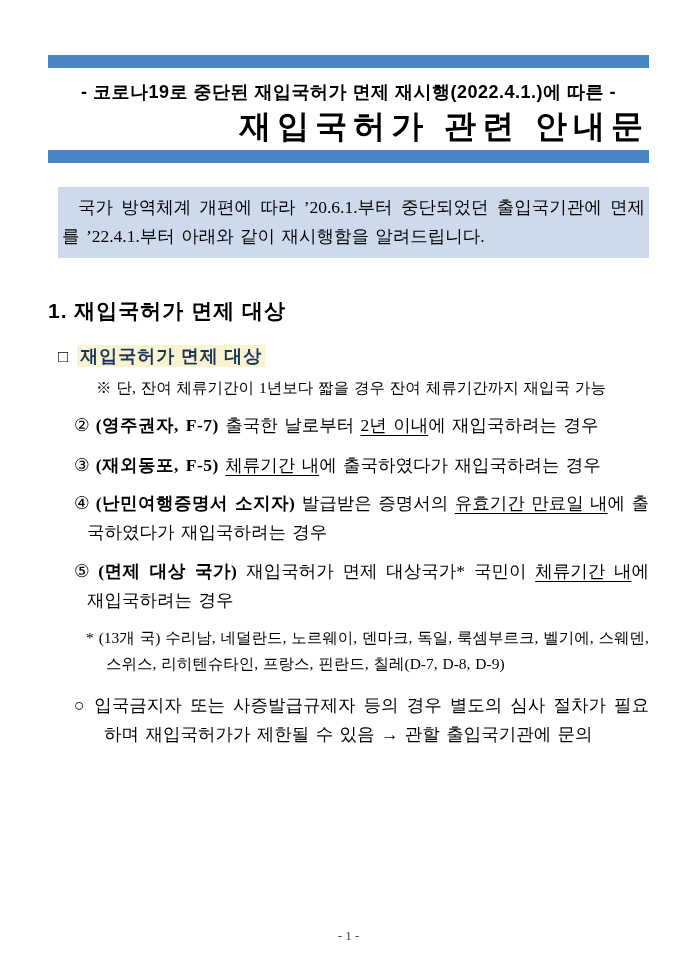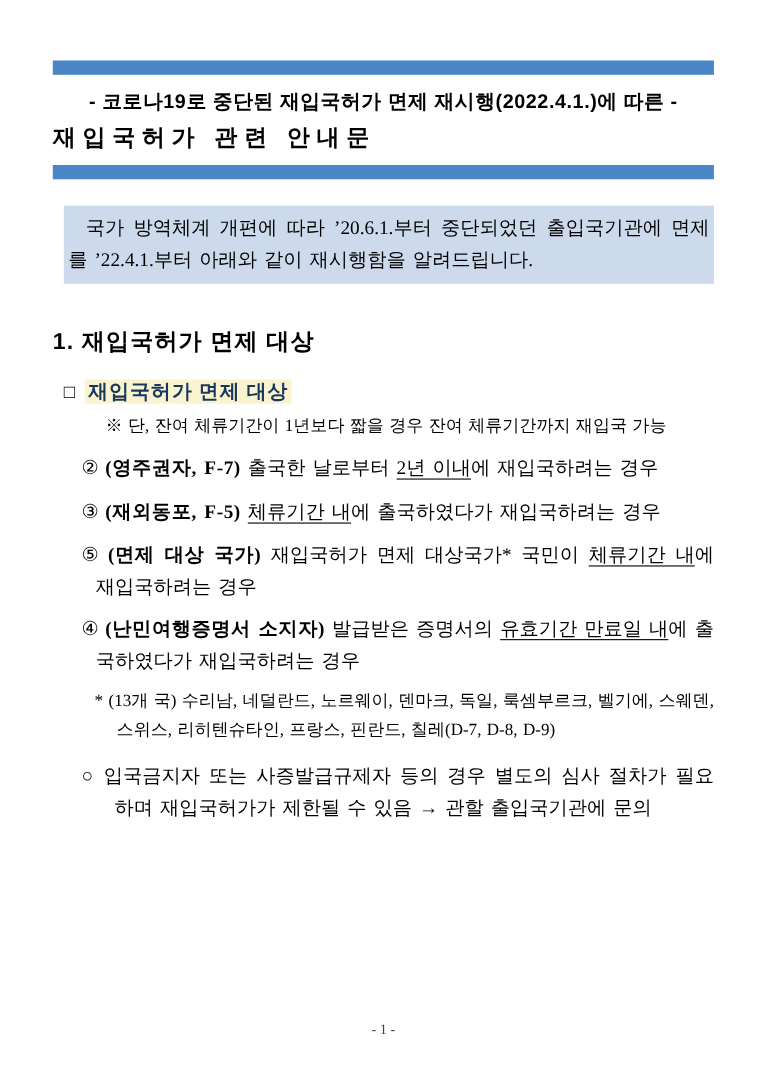--- a/index.html
+++ b/index.html
@@ -26,24 +26,24 @@
     margin-top: 13px;
     text-align: center;
     font-family: "Liberation Sans", sans-serif;
     font-weight: bold;
     font-size: 18px;
     line-height: 22px;
     letter-spacing: 0.5px;
   }
   .title {
     margin: 5px 0 0 0;
-    text-align: left;
+    text-align: right;
     font-family: "Liberation Sans", sans-serif;
     font-weight: bold;
-    font-size: 21px;
+    font-size: 32px;
     line-height: 36px;
     letter-spacing: 6px;
   }
 
   .notice-box {
     margin: 24px 0 0 10px;
     background: var(--notice-bg, #CDDAEC);
     padding: 6px 4px 7px 4px;
   }
   .notice-box p {
@@ -158,23 +158,23 @@
 
     <div class="check-head"><span class="box-glyph">□</span><span class="hl">재입국허가 면제 대상</span></div>
 
 
     <p class="note">※ 단, 잔여 체류기간이 1년보다 짧을 경우 잔여 체류기간까지 재입국 가능</p>
 
     <p class="item"><span class="marker">②</span><span class="b">(영주권자, F-7)</span><span> 출국한 날로부터 </span><span class="u">2년 이내</span><span>에 재입국하려는 경우</span></p>
 
     <p class="item gap-sm"><span class="marker">③</span><span class="b">(재외동포, F-5)</span><span> </span><span class="u">체류기간 내</span><span>에 출국하였다가 재입국하려는 경우</span></p>
 
+    <p class="item gap-xs"><span class="marker">④</span><span class="b">(난민여행증명서 소지자)</span><span> 발급받은 증명서의 </span><span class="u">유효기간 만료일 내</span><span>에 출국하였다가 재입국하려는 경우</span></p>
+
     <p class="item gap-md"><span class="marker">⑤</span><span class="b">(면제 대상 국가)</span><span> 재입국허가 면제 대상국가* 국민이 </span><span class="u">체류기간 내</span><span>에 재입국하려는 경우</span></p>
-
-    <p class="item gap-xs"><span class="marker">④</span><span class="b">(난민여행증명서 소지자)</span><span> 발급받은 증명서의 </span><span class="u">유효기간 만료일 내</span><span>에 출국하였다가 재입국하려는 경우</span></p>
 
     <p class="footnote">* (13개 국) 수리남, 네덜란드, 노르웨이, 덴마크, 독일, 룩셈부르크, 벨기에, 스웨덴, 스위스, 리히텐슈타인, 프랑스, 핀란드, 칠레(D-7, D-8, D-9)</p>
 
 
     <p class="o-item"><span class="marker">○</span><span>입국금지자 또는 사증발급규제자 등의 경우 별도의 심사 절차가 필요하며 재입국허가가 제한될 수 있음 → 관할 출입국기관에 문의</span></p>
 
   </div>
 
   <div class="footer">- 1 -</div>
 </div>

